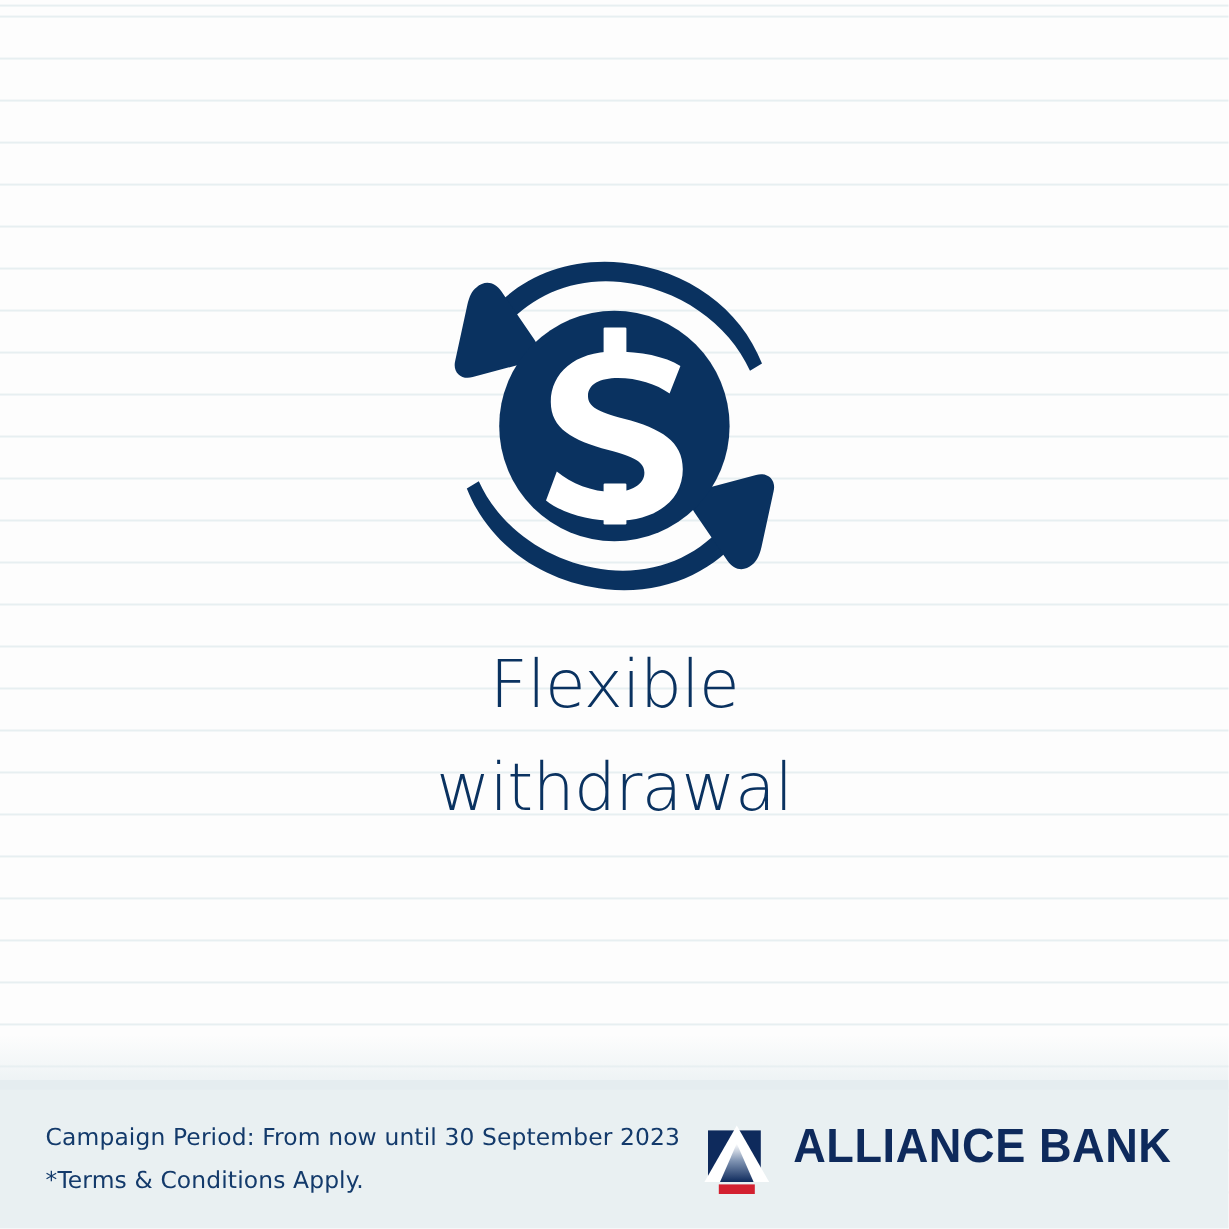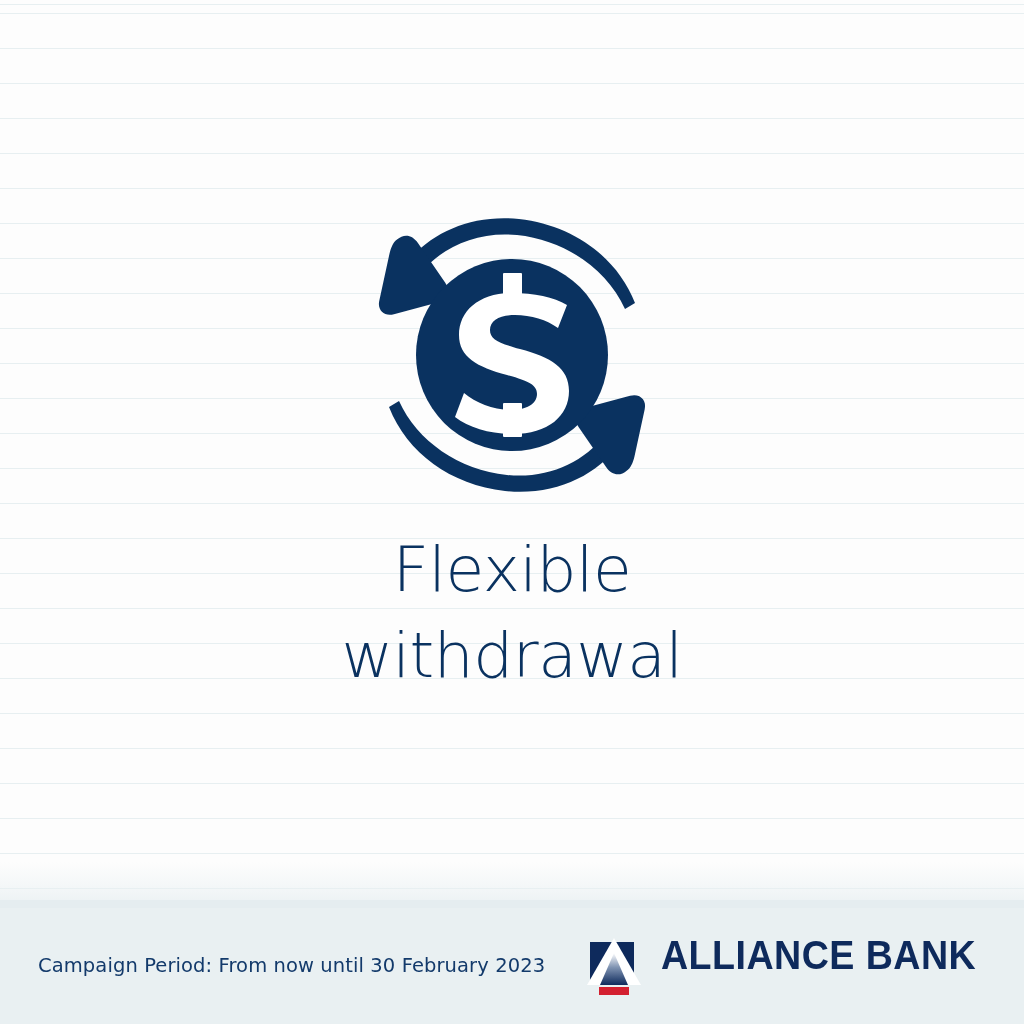--- a/index.html
+++ b/index.html
@@ -66,21 +66,21 @@
   }
 
   .headline {
     position: absolute;
     left: 0;
     top: 527px;
     width: 1024px;
     text-align: center;
     color: #0a3260;
     font-family: "DejaVu Sans", sans-serif;
-    font-size: 63px;
+    font-size: 55px;
     font-weight: 300;
     line-height: 86px;
     letter-spacing: -0.5px;
   }
   .headline .line {
     display: block;
   }
 
   
   .footer-fade {
@@ -229,21 +229,22 @@
     </div>
 
   </div>
 
   <div class="footer-fade"></div>
   <div class="footer-band-hi"></div>
 
   <div class="footer">
 
     <div class="campaign">
-      <span class="t-line">Campaign Period: From now until 30 February 2023</span>
+      <span class="t-line">Campaign Period: From now until 30 September 2023</span>
+      <span class="t-line">*Terms &amp; Conditions Apply.</span>
     </div>
 
     <div class="brand">
       <svg class="brand-mark" viewBox="0 0 62 62" xmlns="http://www.w3.org/2000/svg" aria-hidden="true">
         <defs>
           <linearGradient id="peakGrad" x1="0" y1="1" x2="0" y2="0">
             <stop offset="0%" stop-color="#0e2a5c"></stop>
             <stop offset="55%" stop-color="#7f93b2"></stop>
             <stop offset="100%" stop-color="#ffffff"></stop>
           </linearGradient>

